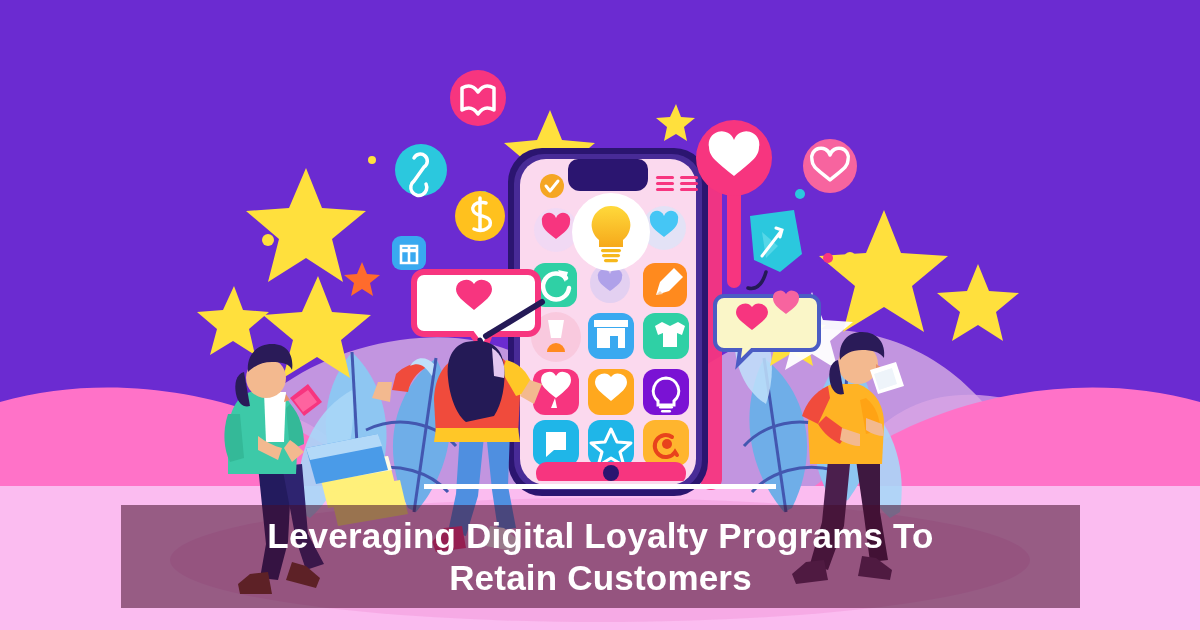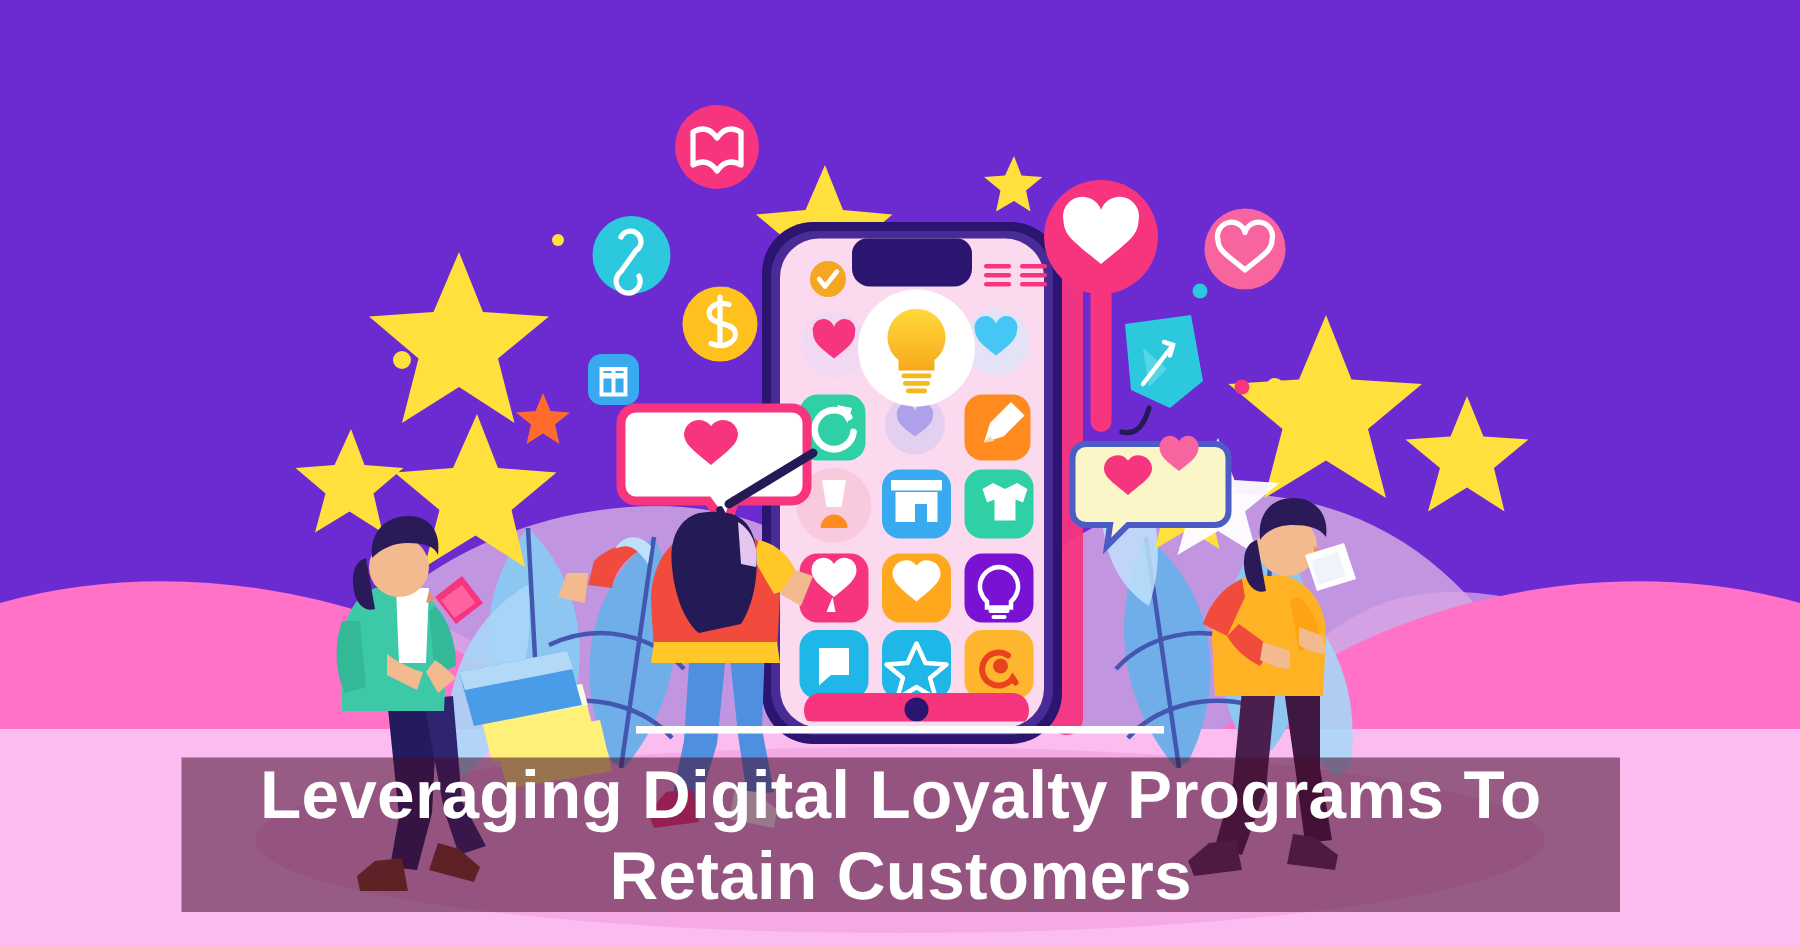--- a/index.html
+++ b/index.html
@@ -16,21 +16,21 @@
   #title-overlay{
     position:absolute;left:121px;top:505px;width:959px;height:103px;
     background:rgba(70,12,44,0.55);
     display:flex;align-items:center;justify-content:center;
     box-sizing:border-box;
   }
   #title-text{
     color:#ffffff;
     font-family:"Liberation Sans",sans-serif;
     font-weight:bold;
-    font-size:45px;
+    font-size:35px;
     line-height:1.18;
     text-align:center;
     letter-spacing:0.2px;
     width:100%;
     padding:0 14px;
     box-sizing:border-box;
     white-space:pre-line;
   }
 </style>
 </head>

